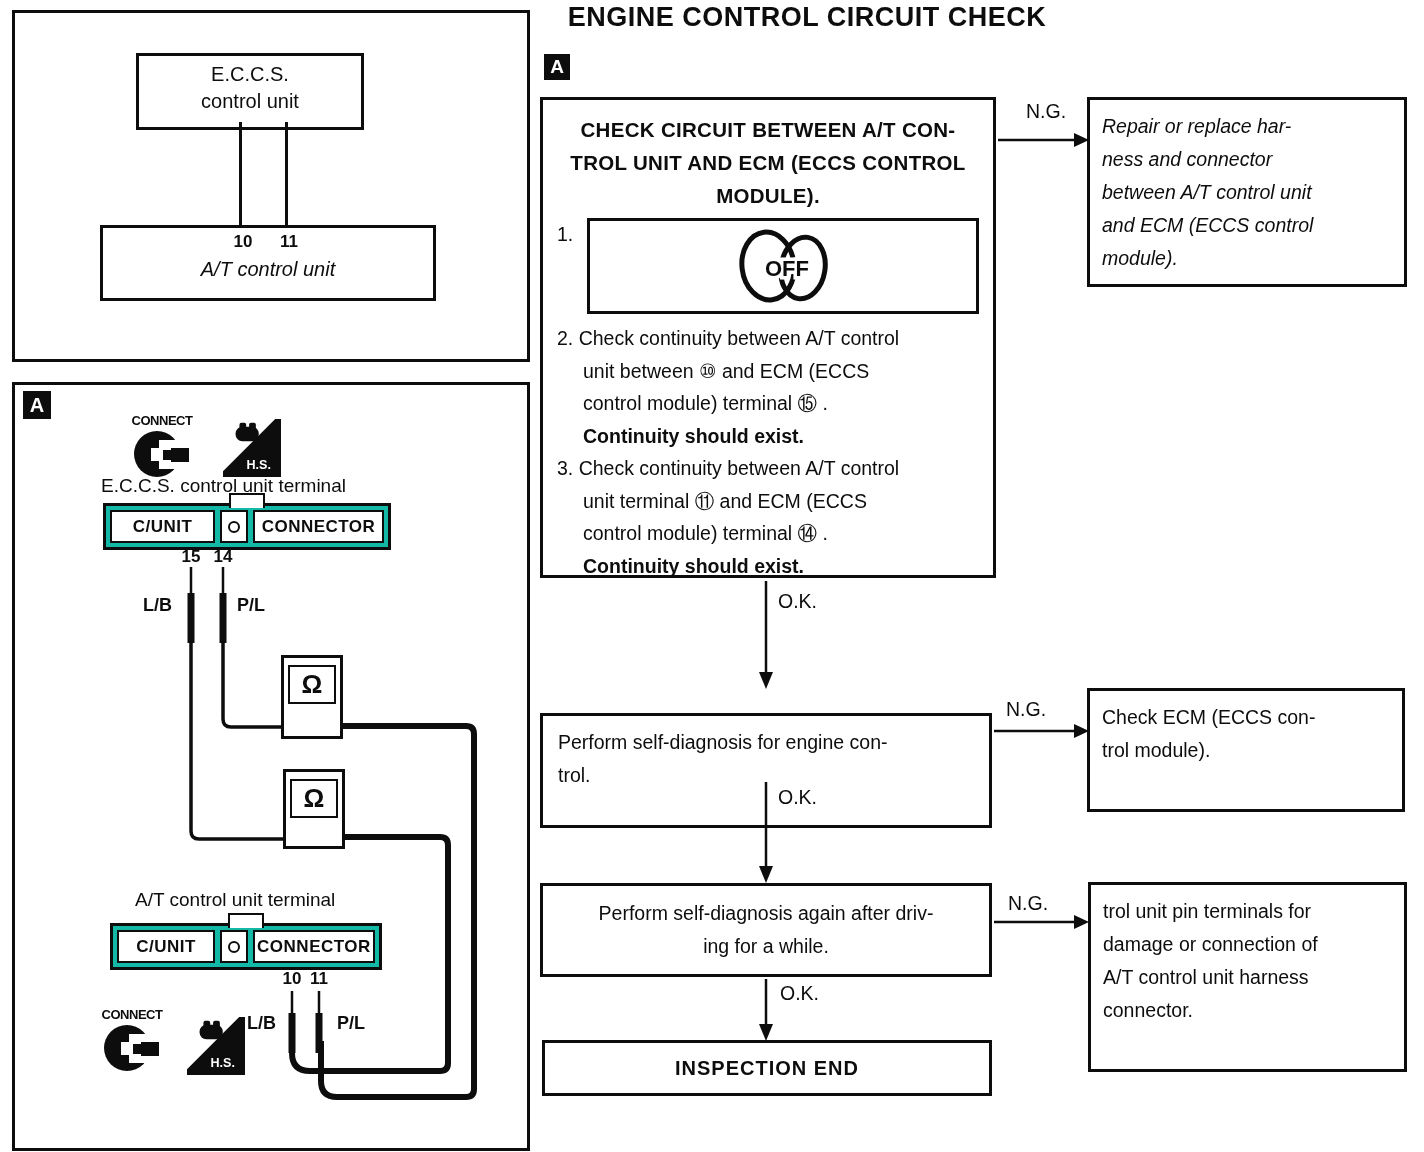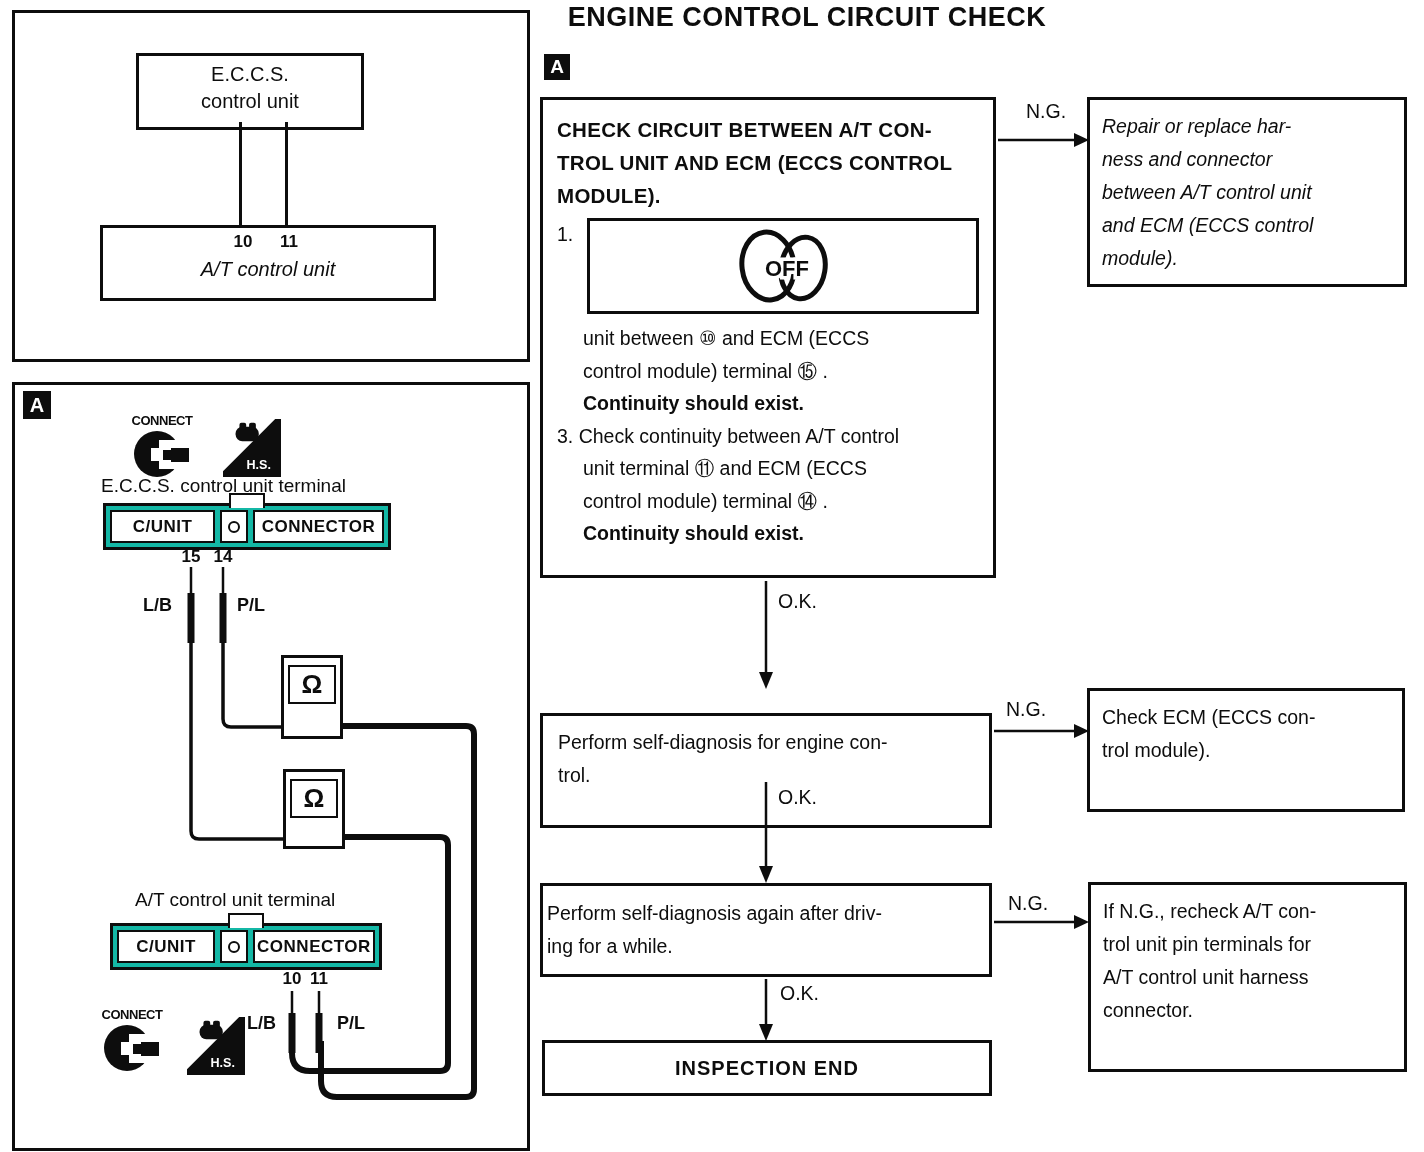--- a/index.html
+++ b/index.html
@@ -10,21 +10,21 @@
     overflow:hidden;
   }
   .abs{ position:absolute; }
   .panel{ position:absolute; border:3px solid var(--ink); background:#fff; }
   .obox{ position:absolute; border:3px solid var(--ink); background:#fff; text-align:center; }
   .badge{ position:absolute; background:var(--ink); color:#fff; font-weight:bold;
           display:flex; align-items:center; justify-content:center; }
   .vline{ position:absolute; width:2.5px; background:var(--ink); }
   .bold{ font-weight:bold; }
   .flowbox{ position:absolute; border:3.5px solid var(--ink); background:#fff; }
-  .head-ln{ font-size:20.5px; font-weight:bold; line-height:33px; letter-spacing:.3px; white-space:nowrap; }
+  .head-ln{ font-size:20.5px; font-weight:bold; line-height:33px; letter-spacing:.3px; white-space:nowrap;text-align:center; }
   .body-ln{ font-size:19.5px; line-height:32.5px; white-space:nowrap; }
   .ind{ padding-left:26px; }
   .rbox{ position:absolute; border:3px solid var(--ink); background:#fff; padding:10px 12px; }
   .rbox .body-ln{ line-height:33px; }
   .lbl{ position:absolute; font-size:19px; white-space:nowrap; }
   .wire-lbl{ position:absolute; font-size:18px; font-weight:bold; white-space:nowrap; }
   .tnum{ position:absolute; font-size:17px; font-weight:bold; width:26px; text-align:center; }
   
   .assy{ position:absolute; border:3px solid var(--ink); background:#14b8a6;
          display:flex; align-items:stretch; padding:4px; gap:5px; box-sizing:border-box; }
@@ -202,57 +202,58 @@
       <div style="flex:1; height:90px; border:3px solid var(--ink); display:flex; align-items:center; justify-content:center;">
         <svg width="124" height="82" viewBox="0 0 124 82">
           <g fill="none" stroke="#0d0d0d" stroke-width="5">
             <ellipse cx="47" cy="41" rx="26" ry="34" transform="rotate(-7 47 41)"></ellipse>
             <ellipse cx="82" cy="43" rx="22" ry="31" transform="rotate(9 82 43)"></ellipse>
           </g>
           <text x="66" y="51" font-size="22" font-weight="bold" text-anchor="middle" fill="#0d0d0d" stroke="#fff" stroke-width="7" paint-order="stroke">OFF</text>
         </svg>
       </div>
     </div>
+    <div class="body-ln">2. Check continuity between A/T control</div>
     <div class="body-ln ind">unit between ⑩ and ECM (ECCS</div>
     <div class="body-ln ind">control module) terminal ⑮ .</div>
     <div class="body-ln ind bold">Continuity should exist.</div>
     <div class="body-ln">3. Check continuity between A/T control</div>
     <div class="body-ln ind">unit terminal ⑪ and ECM (ECCS</div>
     <div class="body-ln ind">control module) terminal ⑭ .</div>
     <div class="body-ln ind bold">Continuity should exist.</div>
   </div>
 
   <div class="flowbox" style="left:540px; top:713px; width:452px; height:115px; padding:10px 15px; box-sizing:border-box;">
     <div class="body-ln">Perform self-diagnosis for engine con-</div>
     <div class="body-ln">trol.</div>
   </div>
 
-  <div class="flowbox" style="left:540px; top:883px; width:452px; height:94px; padding:11px 4px; box-sizing:border-box;">
+  <div class="flowbox" style="left:540px; top:883px; width:452px; height:94px; padding:11px 4px; box-sizing:border-box;text-align:center;">
     <div class="body-ln">Perform self-diagnosis again after driv-</div>
     <div class="body-ln">ing for a while.</div>
   </div>
 
   <div class="flowbox" style="left:542px; top:1040px; width:450px; height:56px; display:flex; align-items:center; justify-content:center; box-sizing:border-box; font-size:20px; font-weight:bold; letter-spacing:1px;">INSPECTION END</div>
 
   <div class="rbox" style="left:1087px; top:97px; width:320px; height:190px; box-sizing:border-box;font-style:italic;">
     <div class="body-ln">Repair or replace har-</div>
     <div class="body-ln">ness and connector</div>
     <div class="body-ln">between A/T control unit</div>
     <div class="body-ln">and ECM (ECCS control</div>
     <div class="body-ln">module).</div>
   </div>
 
   <div class="rbox" style="left:1087px; top:688px; width:318px; height:124px; box-sizing:border-box;">
     <div class="body-ln">Check ECM (ECCS con-</div>
     <div class="body-ln">trol module).</div>
   </div>
 
   <div class="rbox" style="left:1088px; top:882px; width:319px; height:190px; box-sizing:border-box;">
-    <div class="body-ln">If N.G., recheck A/T con-</div>
     <div class="body-ln">trol unit pin terminals for</div>
+    <div class="body-ln">damage or connection of</div>
     <div class="body-ln">A/T control unit harness</div>
     <div class="body-ln">connector.</div>
   </div>
 
   <div class="ng-lbl" style="left:1026px; top:100px;">N.G.</div>
   <div class="ng-lbl" style="left:1006px; top:698px;">N.G.</div>
   <div class="ng-lbl" style="left:1008px; top:892px;">N.G.</div>
   <div class="ok-lbl" style="left:778px; top:590px;">O.K.</div>
   <div class="ok-lbl" style="left:778px; top:786px;">O.K.</div>
   <div class="ok-lbl" style="left:780px; top:982px;">O.K.</div>

